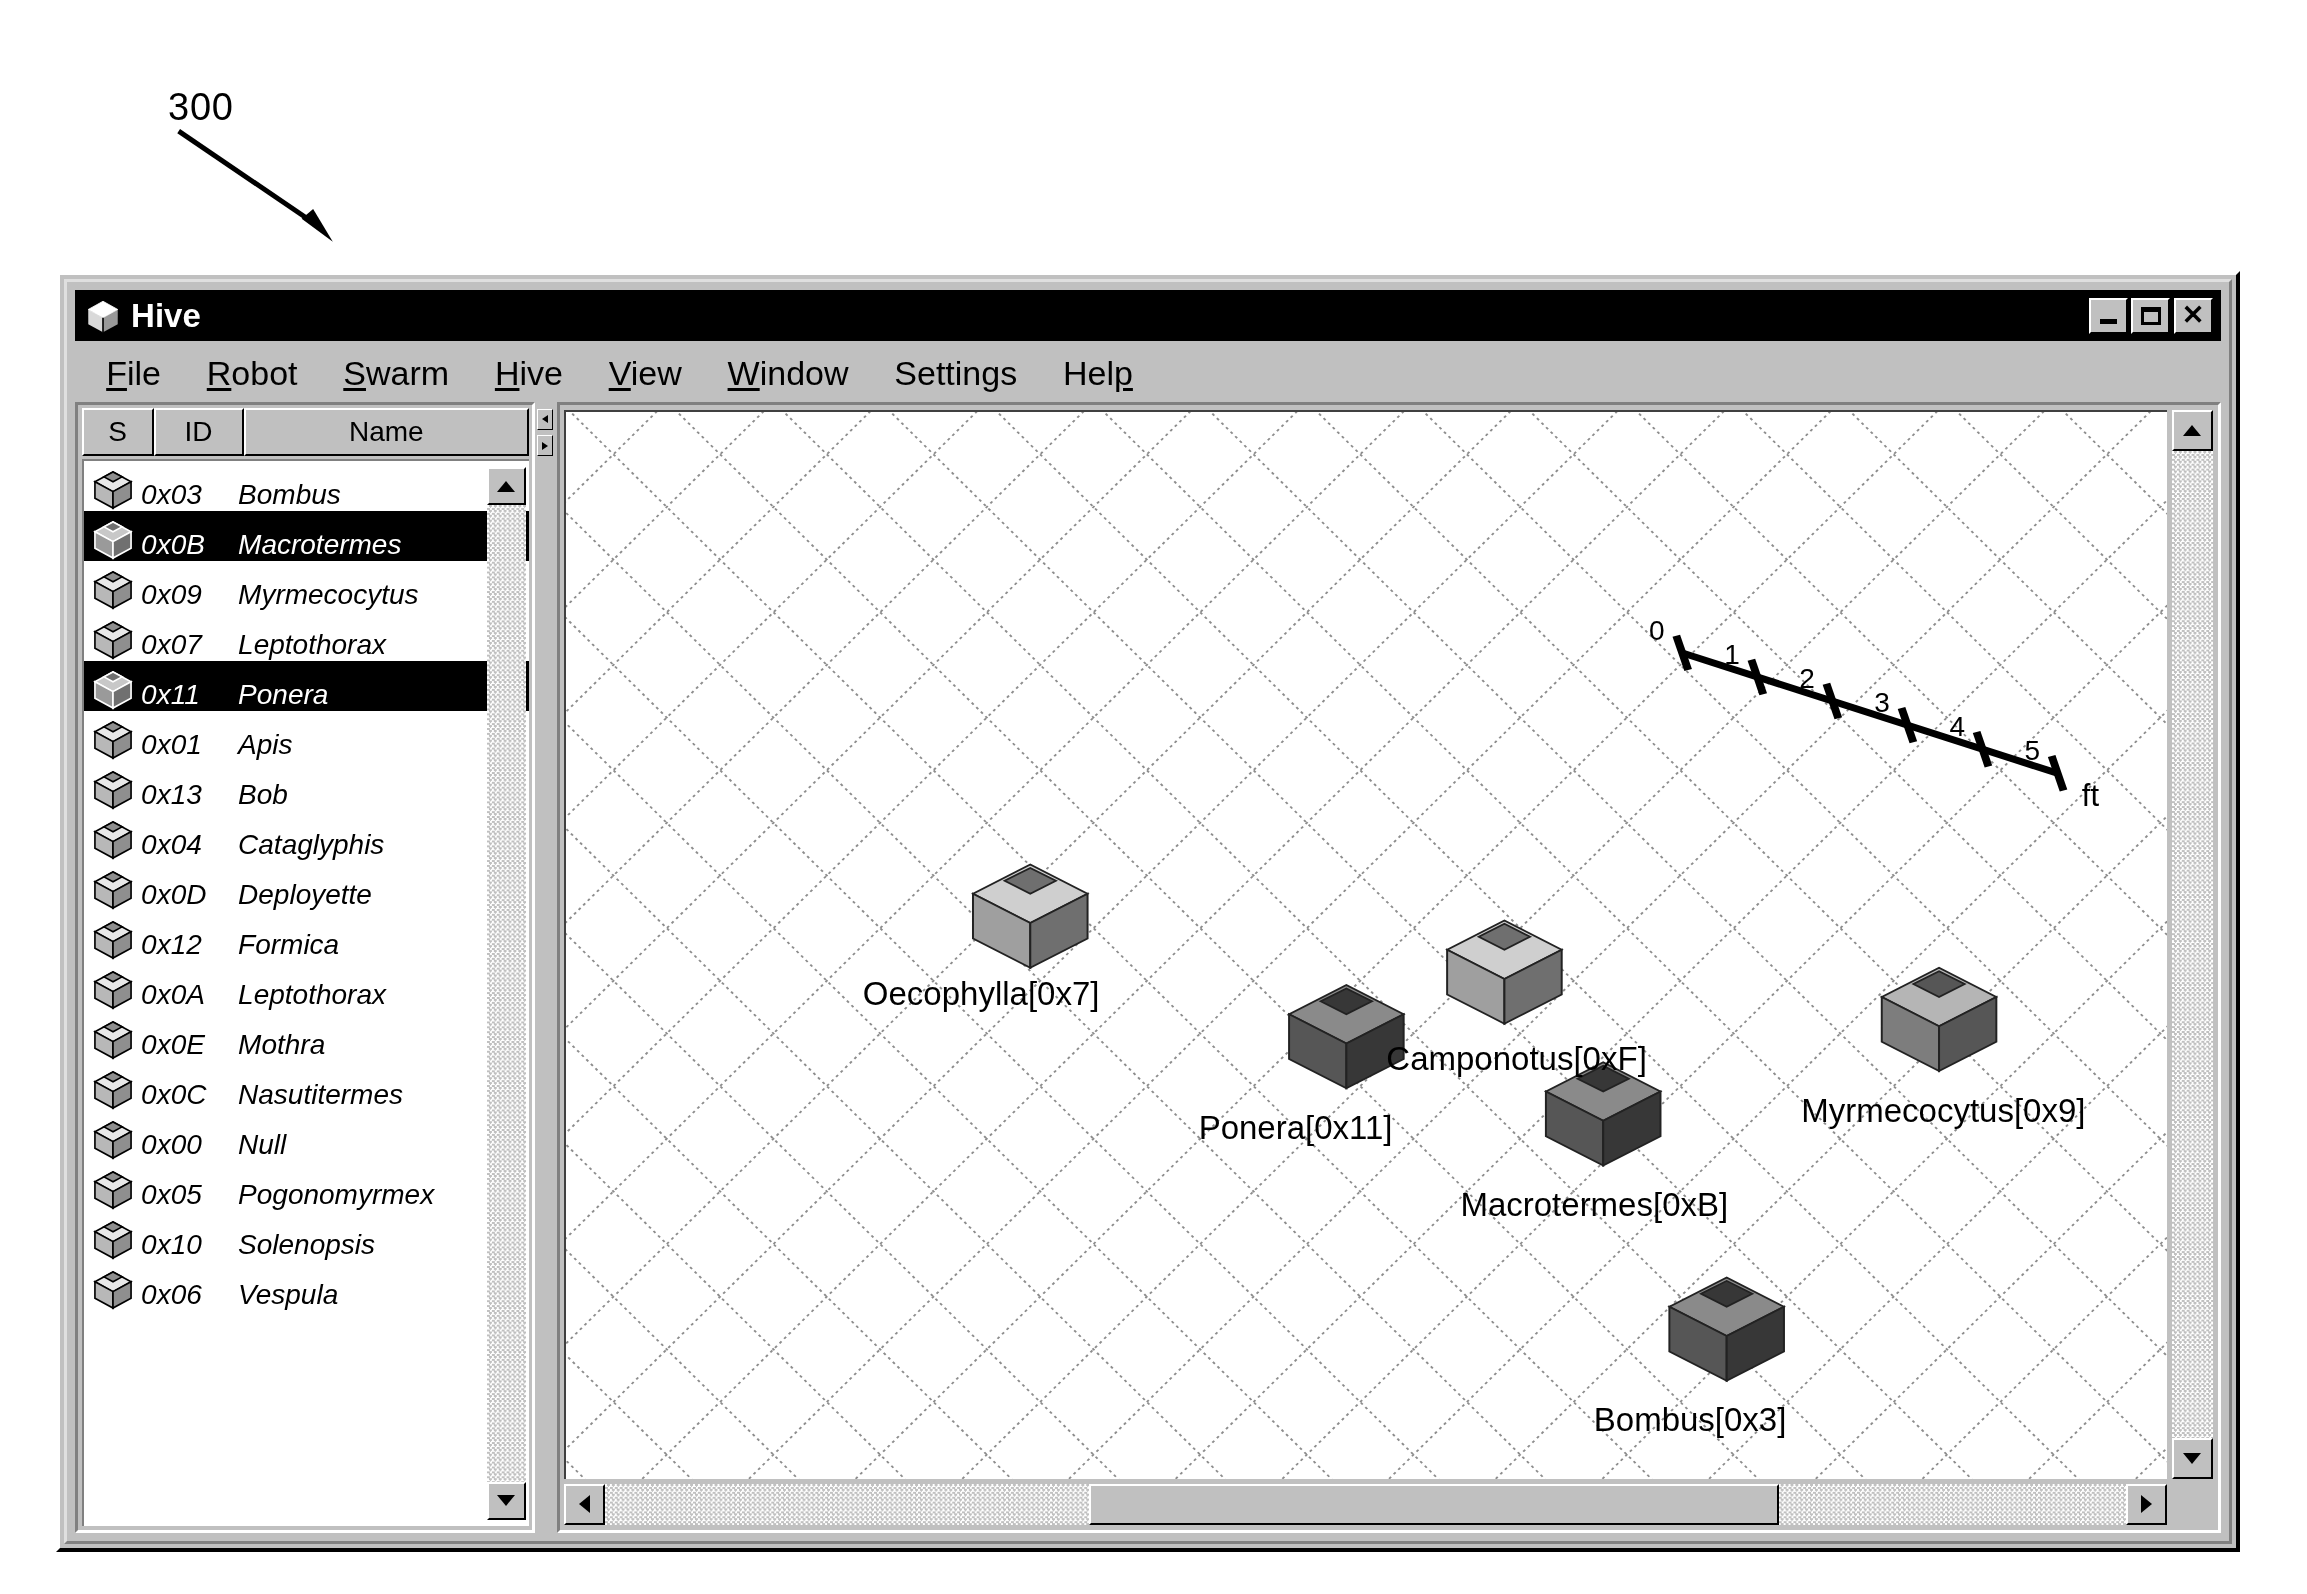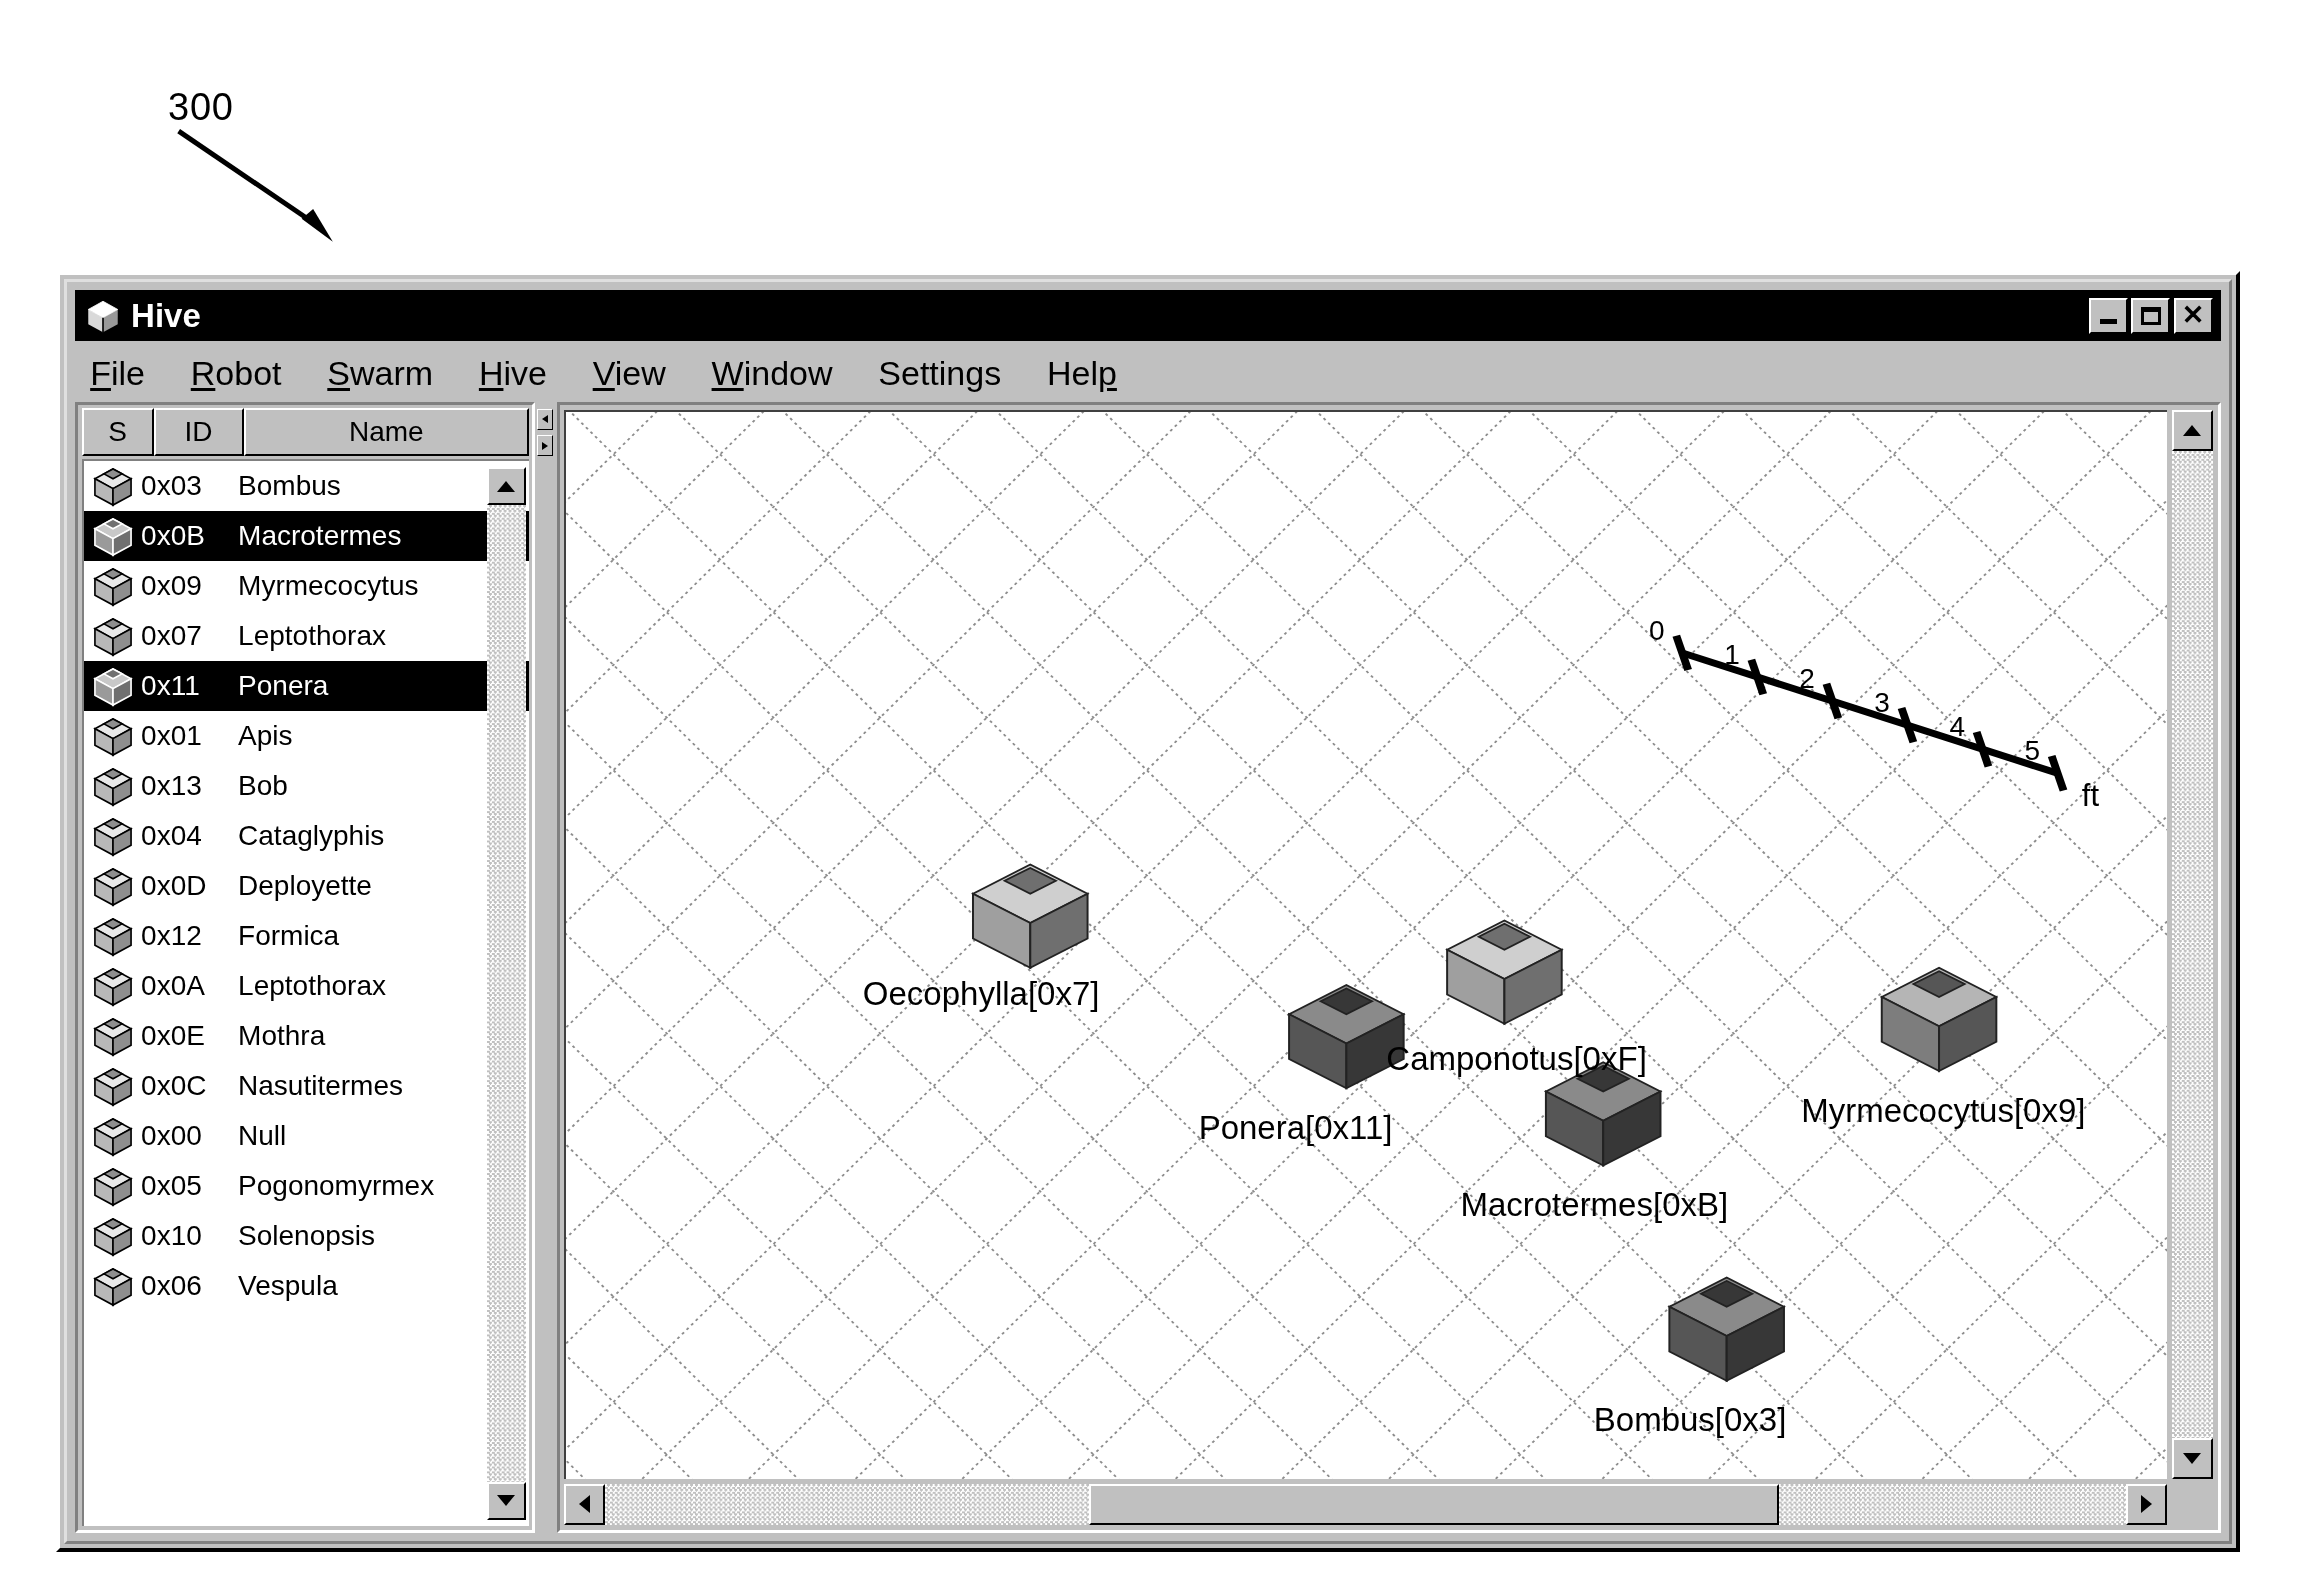--- a/index.html
+++ b/index.html
@@ -55,21 +55,21 @@
 
   
   #menubar{
     position:absolute;left:8.2px;top:64px;right:8.2px;height:54px;
     display:flex;align-items:center;background:#c0c0c0;
   }
   .menu-item{
     font-size:34px;color:#000;margin-right:36px;padding:1.6px 4.9px;cursor:default;
     white-space:nowrap;
   }
-  .menu-item:first-child{margin-left:10px;}
+  .menu-item:first-child{margin-left:26px;}
   .menu-item u{text-decoration:underline;text-underline-offset:2.5px;}
 
   
   #client{
     position:absolute;left:8.2px;top:120px;right:8.2px;bottom:8.2px;
     display:flex;
   }
 
   
   #list-panel{
@@ -93,22 +93,22 @@
   #col-s{width:72px;}
   #col-id{width:90px;}
   #col-name{flex:1 1 auto;}
 
   #list-body{
     position:absolute;left:3.3px;top:54px;right:3.3px;bottom:3.3px;
     background:#ffffff;overflow:hidden;
     border-top:2.5px solid #808080;border-left:2.5px solid #808080;
   }
   .list-row{
-    height:50px;display:flex;align-items:center;
-    font-size:28px;color:#000;background:#ffffff;
+    height:50px;display:flex;align-items:flex-end;
+    font-size:28px;color:#000;background:#ffffff;font-style:italic;
   }
   .list-row.selected{background:#000000;color:#ffffff;}
   .row-icon{width:46px;height:44px;flex:0 0 auto;margin-left:6.6px;margin-right:4.9px;}
   .row-id{width:97px;flex:0 0 auto;}
   .row-name{flex:1 1 auto;}
 
   
   #list-vscroll{
     position:absolute;right:6.6px;top:62px;width:39px;bottom:9.9px;
     background:#c0c0c0;

